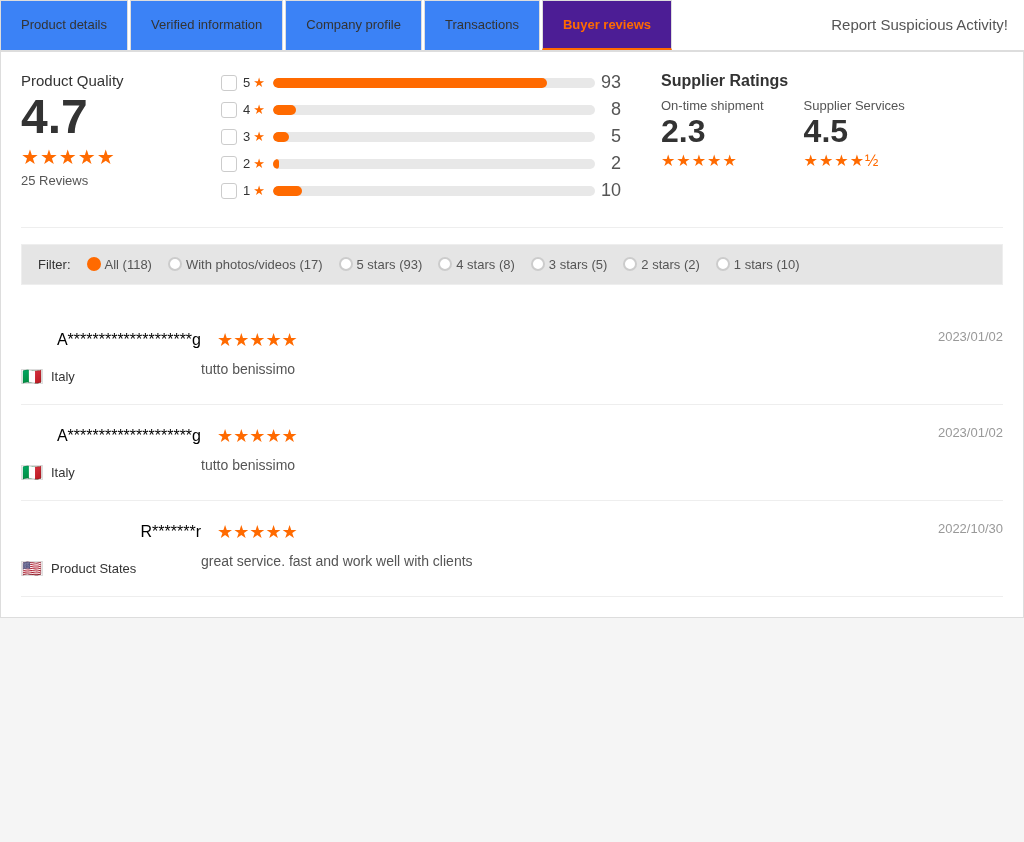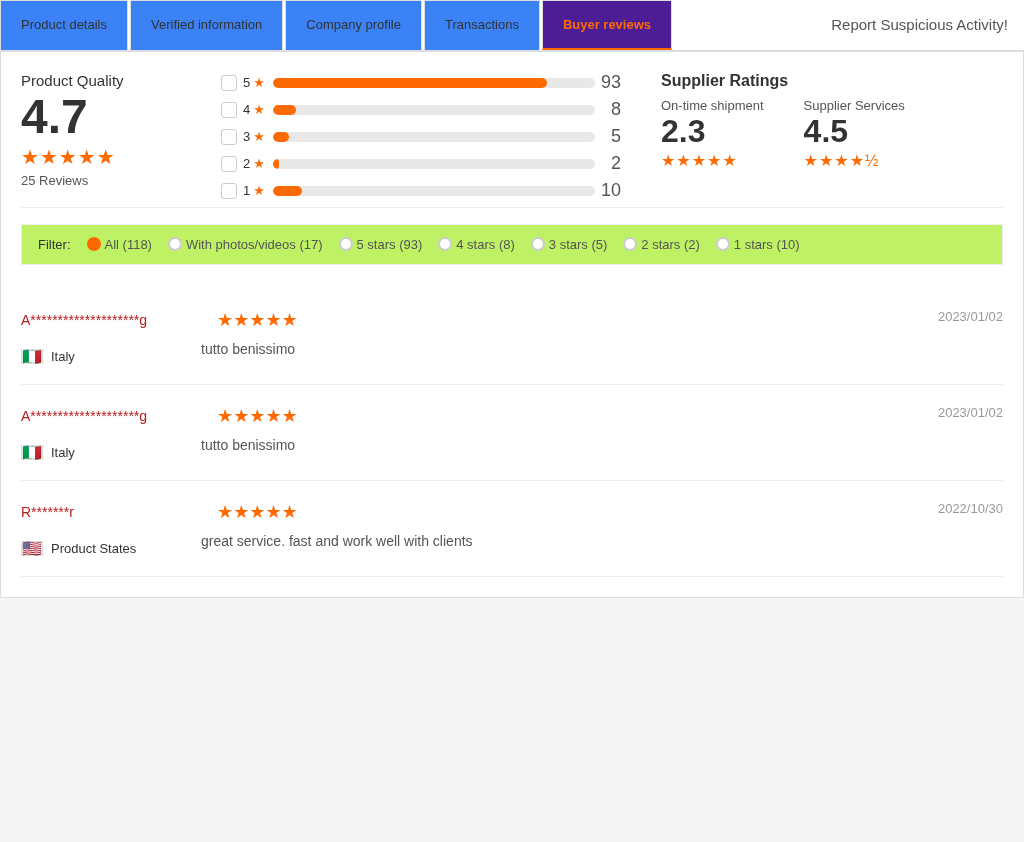--- a/index.html
+++ b/index.html
@@ -41,20 +41,21 @@
     .main {
       background: #fff;
       margin: 0;
       padding: 20px;
       border: 1px solid #ddd;
     }
 
     .ratings-section {
       display: flex;
       gap: 40px;
+      padding-bottom: 20px;
       border-bottom: 1px solid #eee;
     }
 
     .product-quality {
       min-width: 160px;
     }
     .pq-title {
       font-size: 15px;
       color: #333;
       margin-bottom: 4px;
@@ -125,21 +126,21 @@
     }
     .sr-row {
       display: flex;
       gap: 40px;
     }
     .sr-item {}
     .sr-label { font-size: 13px; color: #555; margin-bottom: 2px; }
     .sr-score { font-size: 32px; font-weight: bold; color: #333; line-height: 1; margin-bottom: 4px; }
 
     .filter-bar {
-      background: #bef264;
+      background: #e5e5e5;
       border: 1px solid #eee;
       padding: 12px 16px;
       margin: 16px 0;
       display: flex;
       align-items: center;
       gap: 16px;
       flex-wrap: wrap;
     }
     .filter-label { font-size: 13px; color: #333; }
     .filter-option {
@@ -173,23 +174,24 @@
       justify-content: space-between;
       align-items: flex-start;
       margin-bottom: 10px;
     }
     .reviewer-info {
       display: flex;
       align-items: center;
       gap: 16px;
     }
     .reviewer-name {
-      font-size: 14px;
-      color: #b91c1c;
+      font-size: 16px;
+      color: #000000;
       min-width: 180px;
+      text-align: right;
     }
     .review-date {
       font-size: 13px;
       color: #999;
     }
     .review-country {
       display: flex;
       align-items: center;
       gap: 8px;
       margin-top: 8px;

